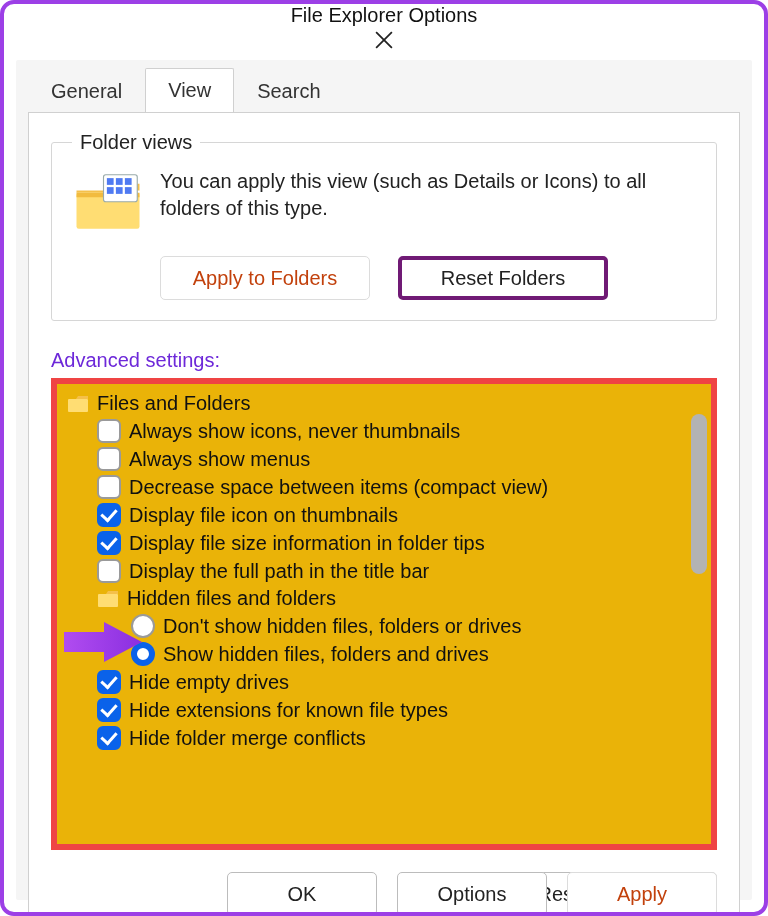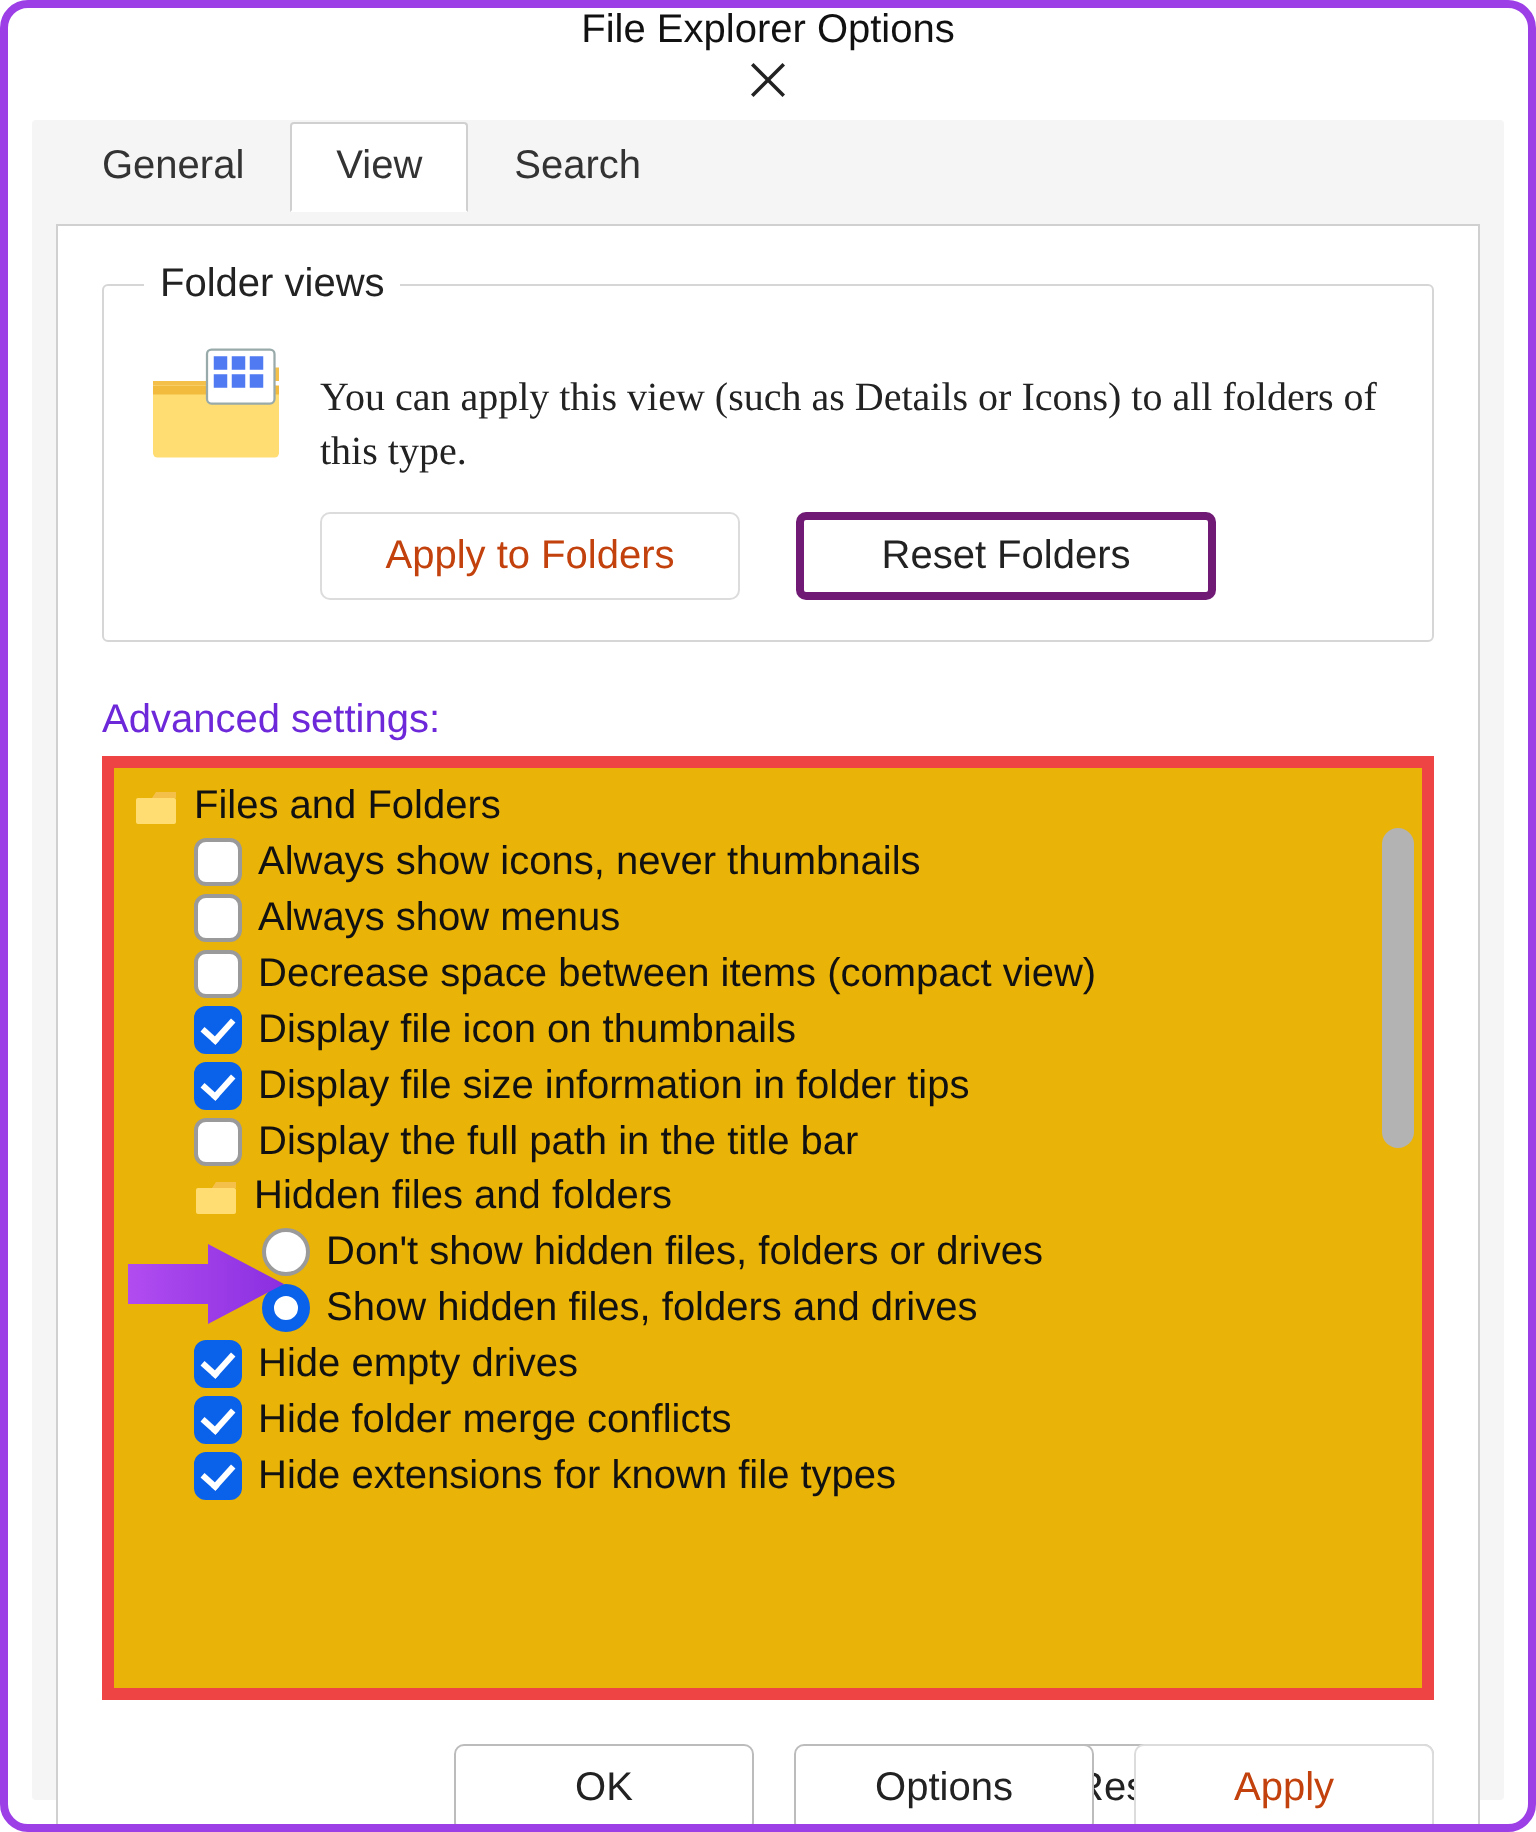--- a/index.html
+++ b/index.html
@@ -40,21 +40,21 @@
   }
   .close-btn svg { width: 18px; height: 18px; }
   .client-area {
     background: #f5f5f5;
     position: absolute;
     top: 56px; left: 12px; right: 12px; bottom: 12px;
     border-radius: 2px;
   }
   .tabs-strip {
     display: flex;
-    align-items: flex-start;
+    align-items: flex-end;
     height: 52px;
     padding-left: 12px;
     gap: 0;
     border-bottom: none;
   }
   .tab {
     padding: 10px 22px;
     font-size: 20px;
     color: #333;
     background: transparent;
@@ -83,21 +83,21 @@
     border: 1px solid #d6d6d6;
     border-radius: 3px;
     padding: 14px 20px 20px 20px;
     margin: 0 0 28px 0;
   }
   fieldset.folder-views legend {
     font-size: 20px;
     padding: 0 8px;
     color: #222;
   }
-  .fv-row { display: flex; gap: 16px; align-items: flex-end; font-family: Liberation Serif, serif; }
+  .fv-row { display: flex; gap: 16px; align-items: flex-start; }
   .folder-icon-box { width: 72px; height: 72px; flex: 0 0 auto; }
   .fv-text { font-size: 20px; color: #222; line-height: 1.35; }
   .fv-buttons { display: flex; gap: 28px; margin-top: 16px; margin-left: 88px; }
   .btn {
     height: 44px;
     min-width: 210px;
     font-size: 20px;
     border: 1px solid #bcbcbc;
     background: #ffffff;
     border-radius: 5px;
@@ -274,25 +274,25 @@
             <span class="radio selected"></span>
             <span>Show hidden files, folders and drives</span>
           </div>
 
           <div class="node lvl1">
             <span class="check checked"></span>
             <span>Hide empty drives</span>
           </div>
           <div class="node lvl1">
             <span class="check checked"></span>
+            <span>Hide extensions for known file types</span>
+          </div>
+          <div class="node lvl1">
+            <span class="check checked"></span>
             <span>Hide folder merge conflicts</span>
-          </div>
-          <div class="node lvl1">
-            <span class="check checked"></span>
-            <span>Hide extensions for known file types</span>
           </div>
 
         </div>
       </div>
 
       <div class="restore-row">
         <button class="btn" style="min-width:210px">Restore Defaults</button>
       </div>
 
       <div class="dialog-buttons">

